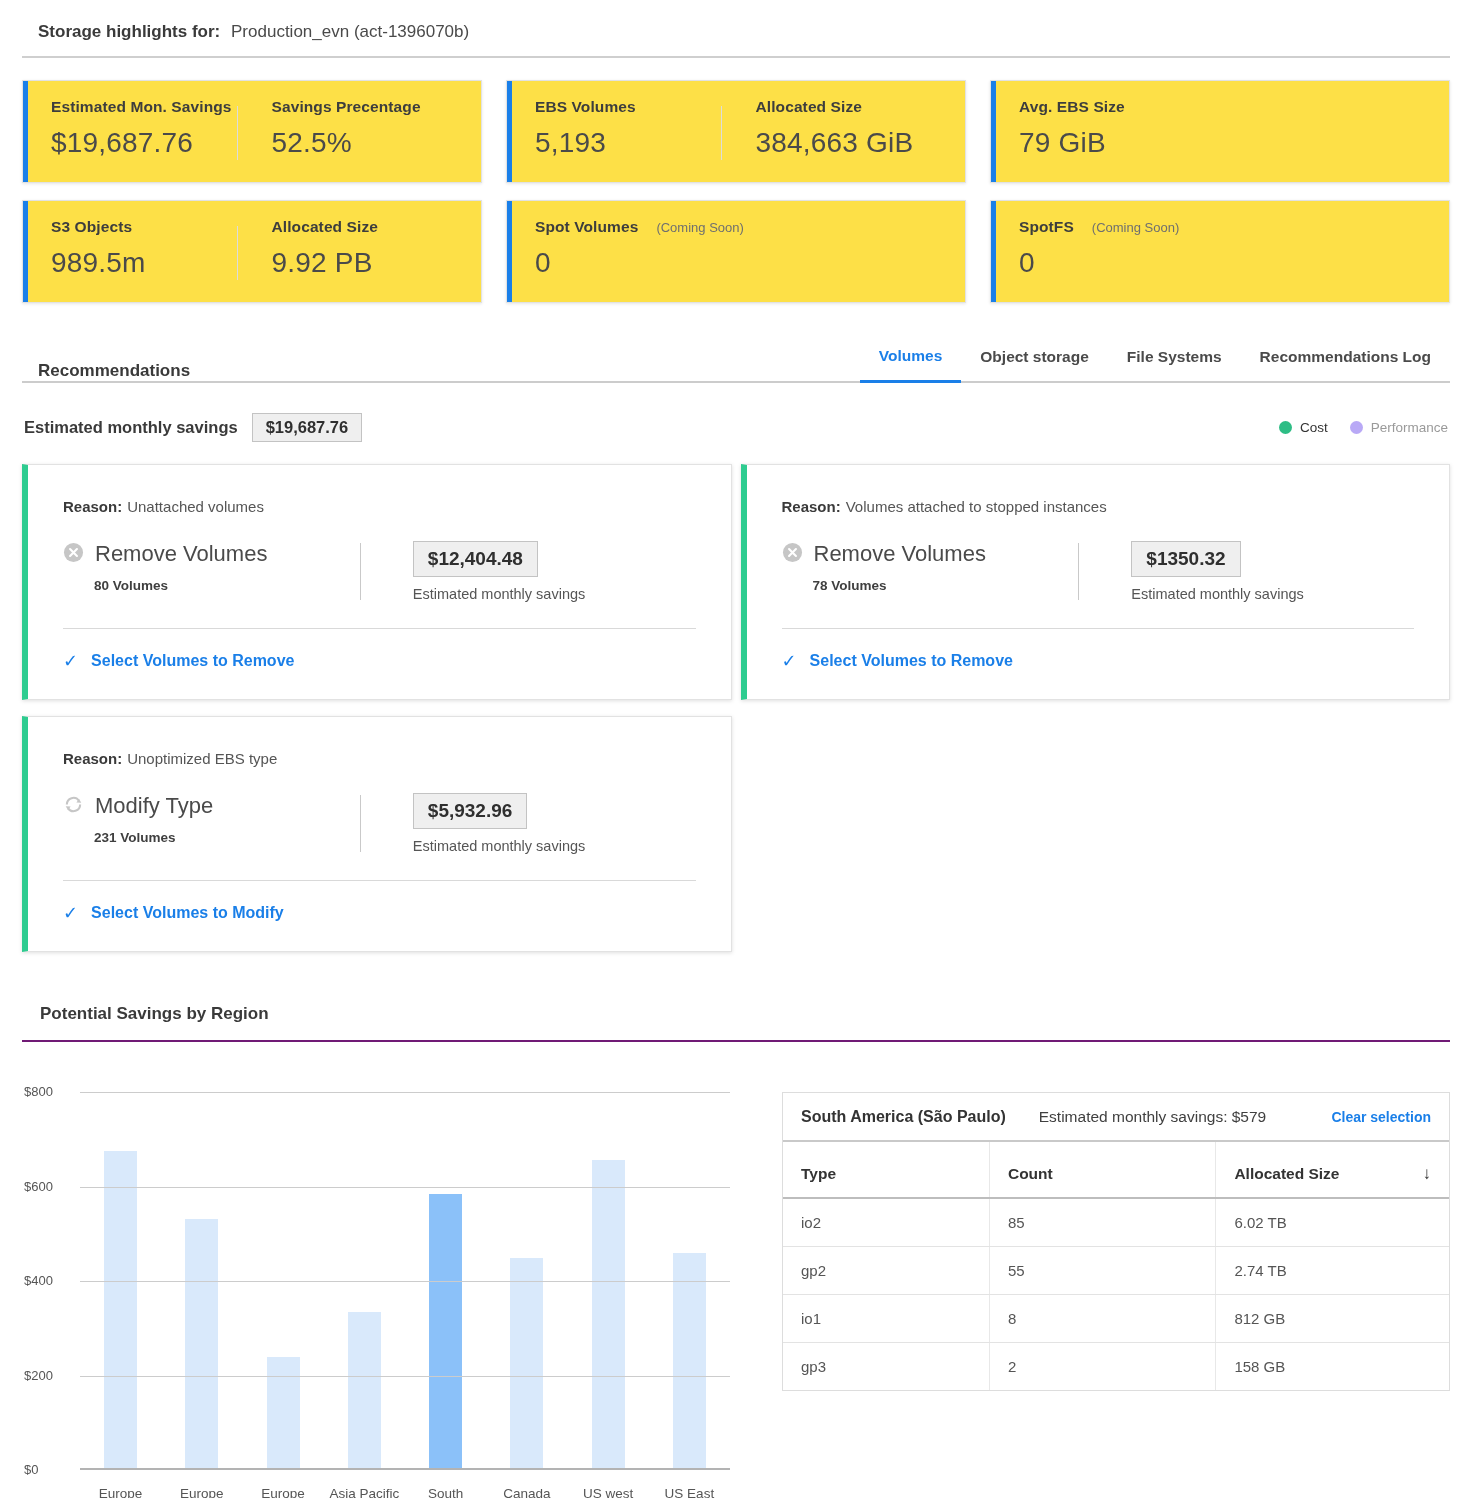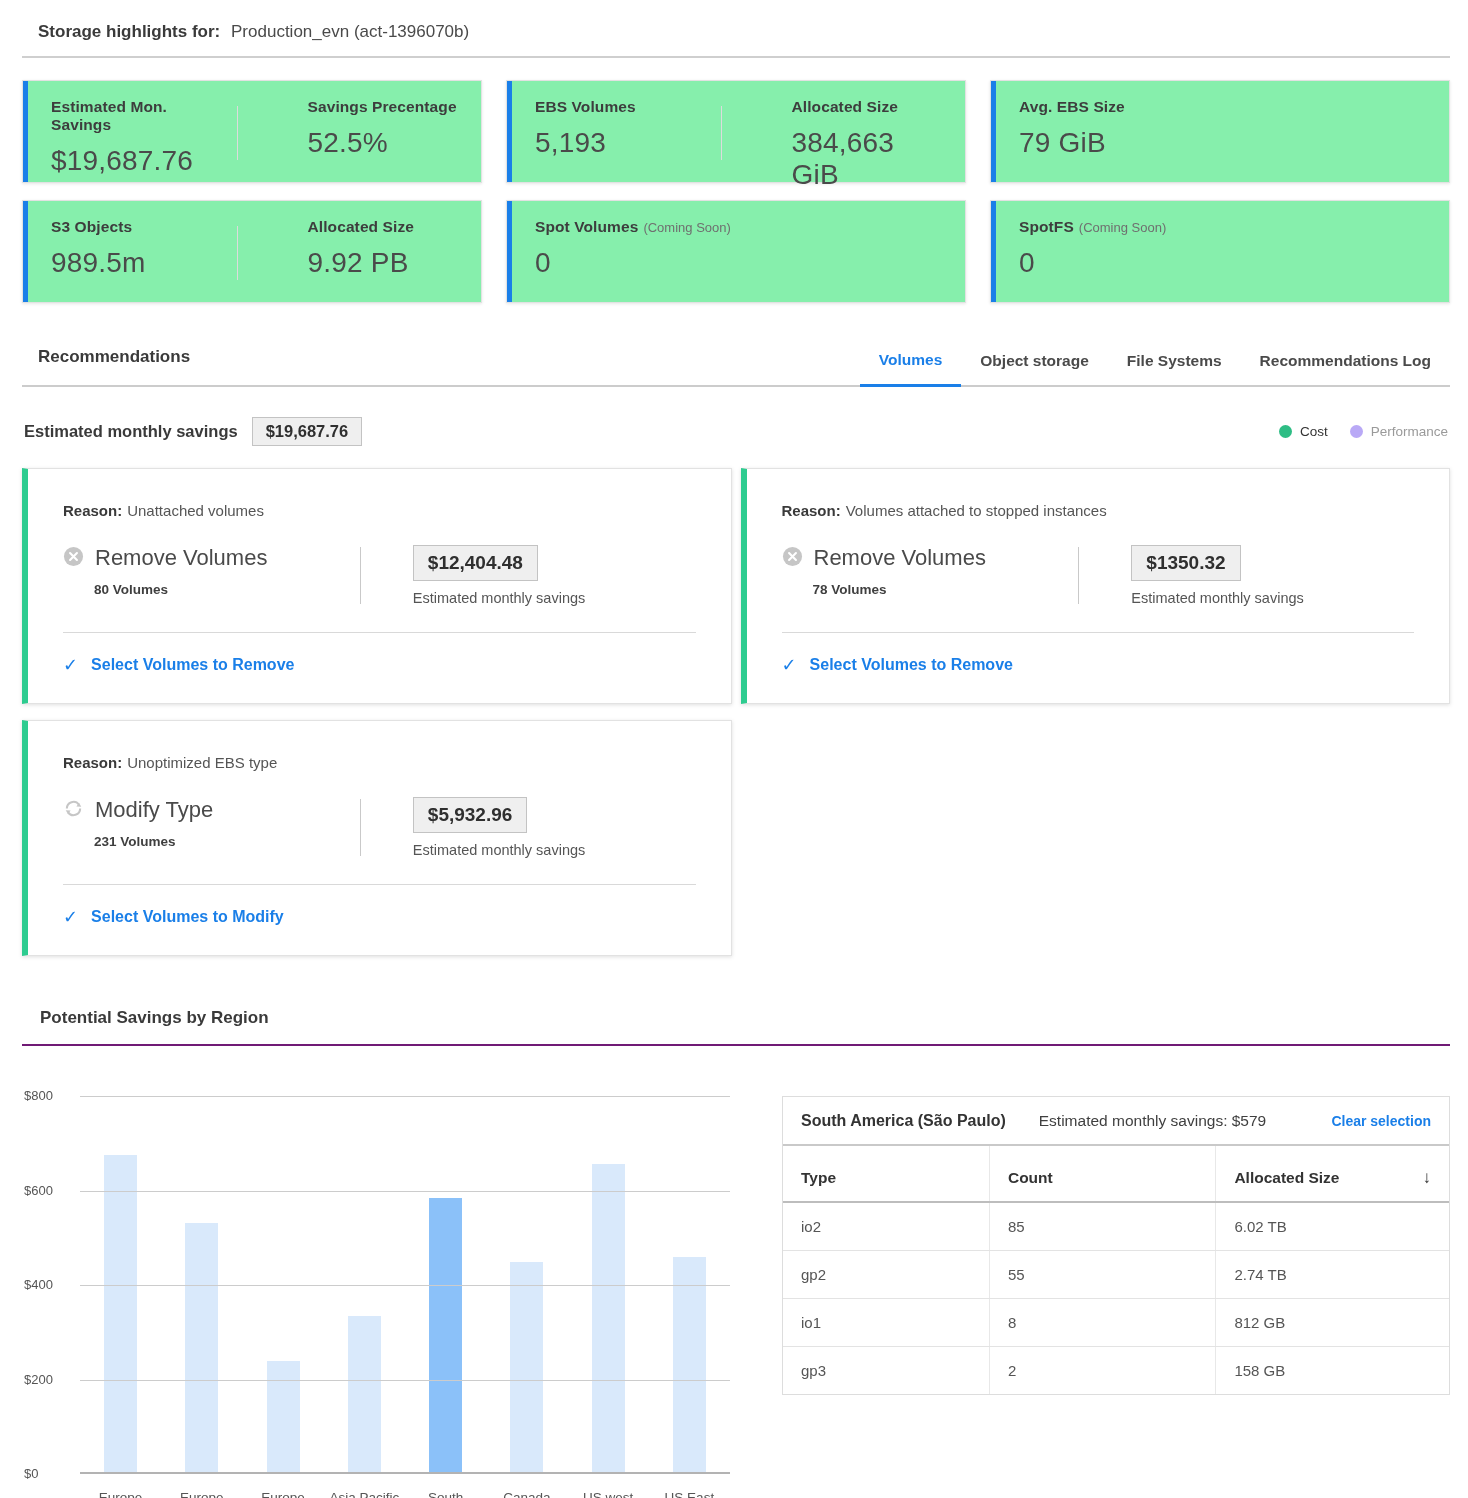--- a/index.html
+++ b/index.html
@@ -11,37 +11,36 @@
     padding:18px 18px 40px 22px;
   }
   
   .page-header { padding:4px 0 14px 16px; border-bottom:2px solid #cfcfcf; font-size:17px; }
   .page-header b { color:#3a3a3a;text-align:right; }
   .page-header span.acct { color:#4a4a4a; margin-left:6px; }
 
   
   .stats-grid { display:grid; grid-template-columns:1fr 1fr 1fr; gap:17px 24px; margin-top:22px; }
   .stat-card {
-    position:relative; background:#86efac; border:1px solid #e2e2e2; height:103px;
+    position:relative; background:#fde047; border:1px solid #e2e2e2; height:103px;
     box-shadow:0 1px 3px rgba(0,0,0,.10); display:flex; align-items:stretch;
     padding:17px 24px 14px 28px;
-    gap:36px;
   }
   .stat-card .accent { position:absolute; left:0; top:0; bottom:0; width:5px; background:#1a7fe8; }
   .stat { flex:1; display:flex; flex-direction:column; }
   .stat + .vdiv + .stat { padding-left:34px; }
   .vdiv { width:1px; background:#dcdcdc; margin:8px 0; }
   .stat-label { font-size:15.5px; font-weight:700; color:#3d3d3d; letter-spacing:.1px; }
-  .stat-suffix { font-size:13px; font-weight:400; color:#6f6f6f; margin-left:5px; }
+  .stat-suffix { font-size:13px; font-weight:400; color:#6f6f6f; margin-left:18px; }
   .stat-value { font-size:28px; font-weight:300; color:#4a4a4a; margin-top:11px; letter-spacing:.2px; }
 
   
   .rec-head { display:flex; justify-content:space-between; align-items:flex-end; margin-top:44px;
     border-bottom:2px solid #ccc; padding-left:16px; }
-  .rec-title { font-size:17px; font-weight:700; color:#3a3a3a; padding-bottom:18px; }
+  .rec-title { font-size:17px; font-weight:700; color:#3a3a3a; }
   .tabs { display:flex; align-items:flex-end; }
   .tab { font-size:15.5px; font-weight:600; color:#4a4a4a; padding:0 19px 15px; cursor:pointer; }
   .tab.active { color:#1a7fe8; border-bottom:3px solid #1a7fe8; margin-bottom:-2px; }
 
   
   .savings-row { display:flex; align-items:center; margin-top:30px; padding:0 2px; }
   .savings-row .lbl { font-size:16.5px; font-weight:700; color:#3a3a3a; }
   .chip { background:#efefef; border:1px solid #c3c3c3; font-size:16.5px; font-weight:700;
     color:#2f2f2f; padding:4px 13px; margin-left:14px; }
   .legend { margin-left:auto; display:flex; align-items:center; gap:22px; }

